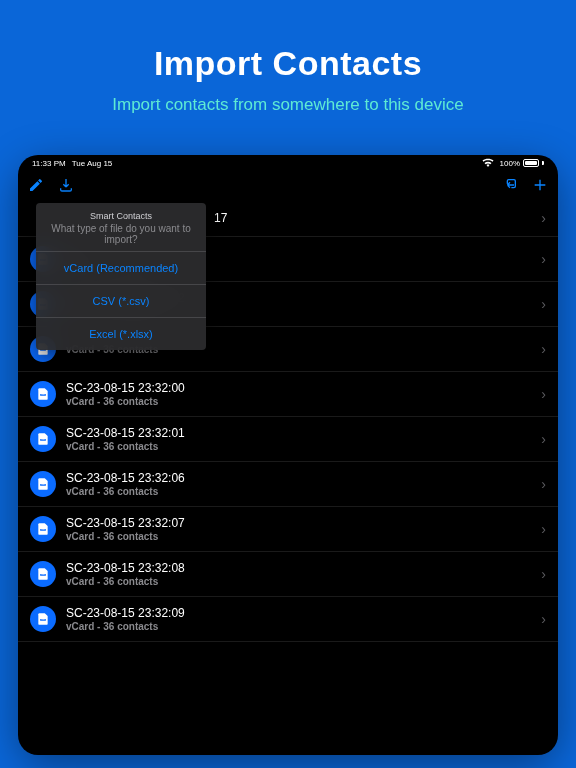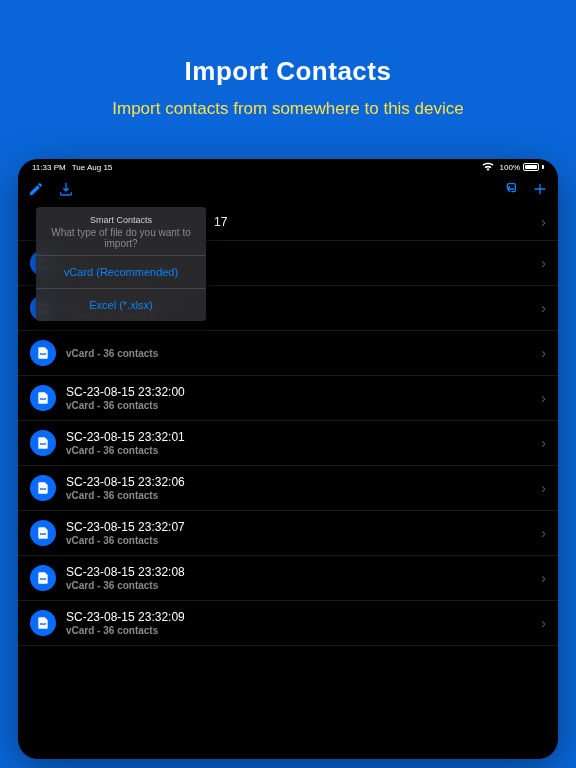--- a/index.html
+++ b/index.html
@@ -3,24 +3,24 @@
 <meta charset="utf-8">
 <style>
   * { margin: 0; padding: 0; box-sizing: border-box; }
   html, body { width: 576px; height: 768px; overflow: hidden; font-family: -apple-system, Helvetica, Arial, sans-serif; }
   .promo {
     width: 576px; height: 768px;
     background: #0a66d8;
     display: flex; flex-direction: column; align-items: center;
   }
   .promo-title {
-    color: #fff; font-weight: 800; font-size: 26px; margin-top: 56px; letter-spacing: 0.5px;
+    color: #fff; font-weight: 800; font-size: 34px; margin-top: 44px; letter-spacing: 0.5px;
   }
   .promo-sub {
-    color: #fde047; font-size: 17px; margin-top: 12px; font-weight: 400;
+    color: #5eead4; font-size: 17px; margin-top: 12px; font-weight: 400;
   }
   .device-frame {
     margin-top: 40px;
     width: 540px;
     height: 600px;
     background: #000;
     border-radius: 28px;
     padding: 0;
     box-shadow: 0 10px 40px rgba(0,0,0,0.4);
   }
@@ -291,18 +291,19 @@
             <div class="chevron">›</div>
           </div>
         </div>
 
       <div class="popover">
         <div class="pop-header">
           <div class="pop-title">Smart Contacts</div>
           <div class="pop-sub">What type of file do you want to import?</div>
         </div>
         <div class="pop-item">vCard (Recommended)</div>
+        <div class="pop-item">CSV (*.csv)</div>
         <div class="pop-item">Excel (*.xlsx)</div>
       </div>
 
     </div>
   </div>
 </div>
 
 </body></html>

